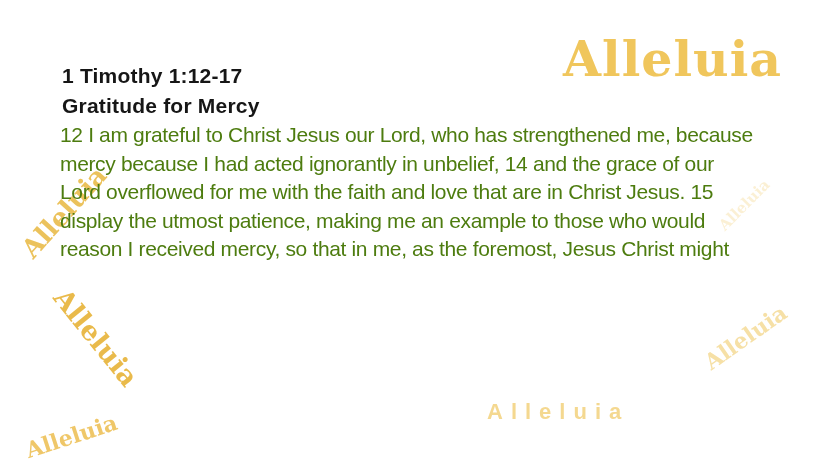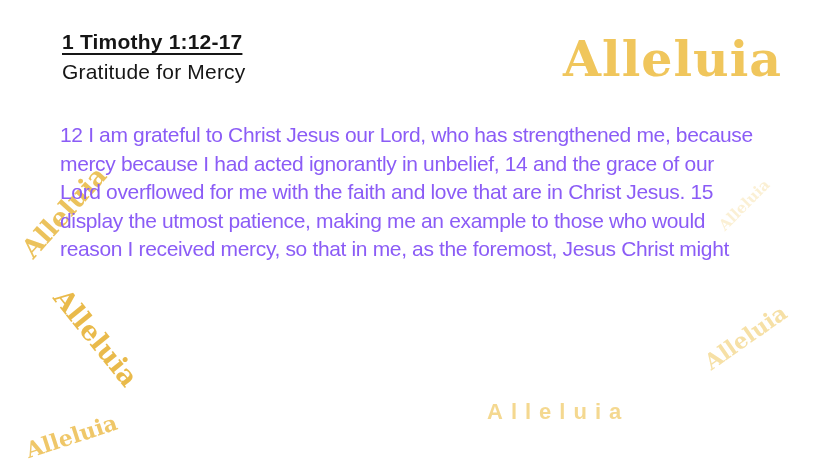--- a/index.html
+++ b/index.html
@@ -19,41 +19,41 @@
   .header {
     position: absolute;
     left: 62px;
     top: 28px;
     z-index: 2;
   }
   .title {
     font-size: 21px;
     font-weight: bold;
     color: #161616;
-    text-decoration: underline;
     text-decoration-thickness: 2px;
     text-underline-offset: 4px;
     line-height: 28px;
     letter-spacing: 0.2px;
+    margin-top: 34px;
   }
   .subtitle {
     font-size: 21px;
-    font-weight: normal;
+    font-weight: bold;
     color: #161616;
     line-height: 28px;
     margin-top: 2px;
     letter-spacing: 0.2px;
   }
   
   .body-text {
     position: absolute;
     left: 60px;
     top: 121px;
     z-index: 2;
-    color: #8b5cf6;
+    color: #4d7c0f;
   }
   .body-text .line {
     font-size: 21px;
     line-height: 28.6px;
     letter-spacing: -0.35px;
     white-space: nowrap;
   }
   
   .wm {
     position: absolute;

